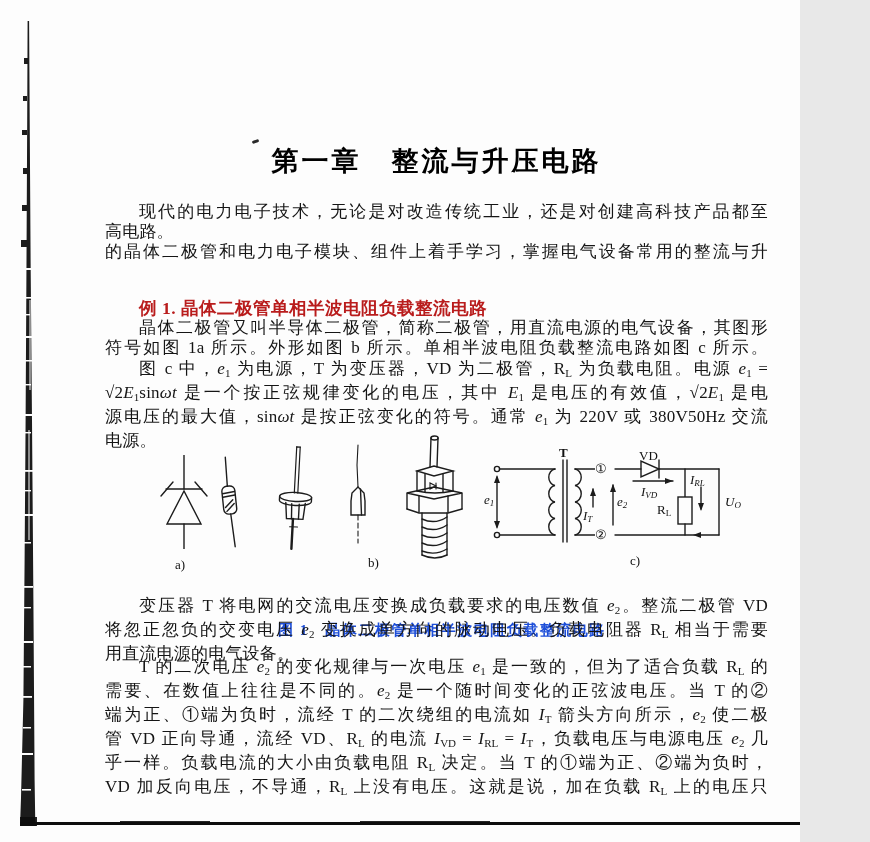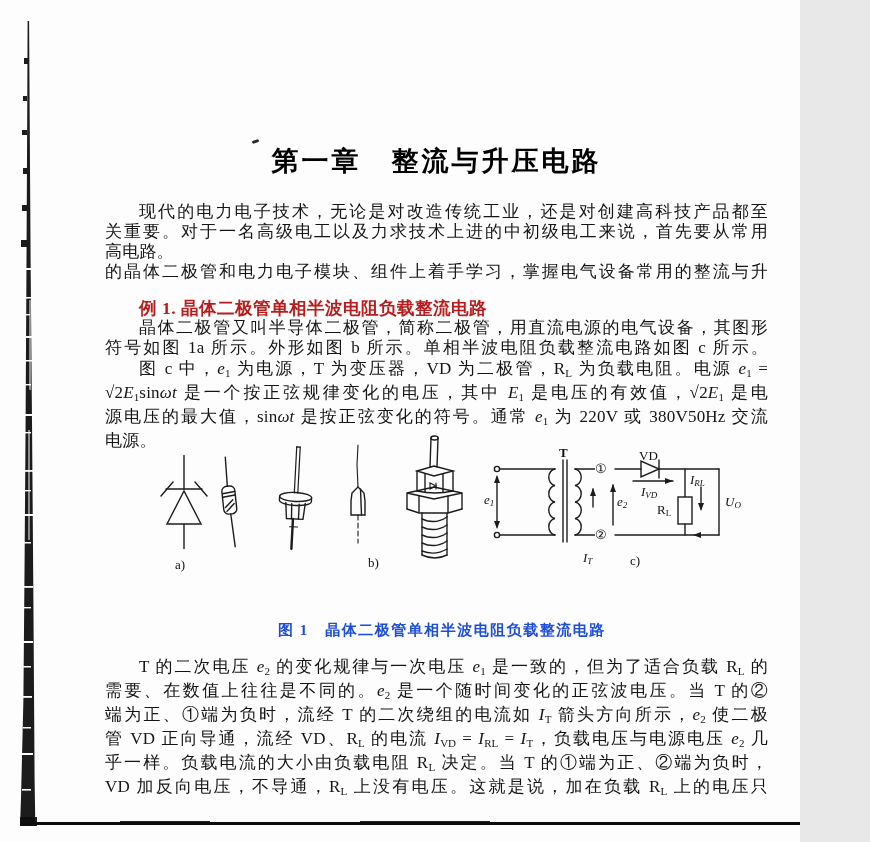--- a/index.html
+++ b/index.html
@@ -82,21 +82,20 @@
   <div class="rule-smudge" style="left:120px;top:821px;width:90px;height:4px;"></div>
   <div class="rule-smudge" style="left:360px;top:821px;width:130px;height:4px;"></div>
   <div class="rule-smudge" style="left:20px;top:817px;width:17px;height:9px;"></div>
 
   <div class="speck"></div>
 
   <div class="title">第一章　整流与升压电路</div>
 
   <div class="para" style="top:202px;">
       <div class="line indent">现代的电力电子技术，无论是对改造传统工业，还是对创建高科技产品都至</div>
-      <div class="line">关重要。对于一名高级电工以及力求技术上进的中初级电工来说，首先要从常用</div>
       <div class="line last">高电路。</div>
       <div class="line">的晶体二极管和电力电子模块、组件上着手学习，掌握电气设备常用的整流与升</div>
     </div>
 
   <div class="h2">例 1. 晶体二极管单相半波电阻负载整流电路</div>
 
   <div class="para" style="top:318px;">
       <div class="line indent">晶体二极管又叫半导体二极管，简称二极管，用直流电源的电气设备，其图形</div>
       <div class="line">符号如图 1a 所示。外形如图 b 所示。单相半波电阻负载整流电路如图 c 所示。</div>
     </div>
@@ -231,35 +230,40 @@
           <polygon points="182,33 190,36 182,39"></polygon>
           <polygon points="215,58 218,66 221,58"></polygon>
           <polygon points="218,87 210,90 218,93"></polygon>
         </g>
       </svg>
       <span class="clabel upright" style="left:76px;top:1px;font-weight:bold;">T</span>
       <span class="clabel" style="left:1px;top:48px;"><i>e</i><sub>1</sub></span>
       <span class="term" style="left:112px;top:17px;">①</span>
       <span class="term" style="left:112px;top:83px;">②</span>
       <span class="clabel" style="left:134px;top:50px;"><i>e</i><sub>2</sub></span>
-      <span class="clabel" style="left:100px;top:64px;margin-top:42px;"><i>I</i><sub>T</sub></span>
+      <span class="clabel" style="left:100px;top:64px;"><i>I</i><sub>T</sub></span>
       <span class="clabel upright" style="left:156px;top:4px;">VD</span>
       <span class="clabel" style="left:158px;top:40px;"><i>I</i><sub>VD</sub></span>
       <span class="clabel upright" style="left:174px;top:58px;">R<sub>L</sub></span>
       <span class="clabel" style="left:207px;top:28px;"><i>I</i><sub>RL</sub></span>
       <span class="clabel" style="left:242px;top:50px;"><i>U</i><sub>O</sub></span>
     </div>
 
     <span class="fig-sub" style="left:35px;top:124px;">a)</span>
     <span class="fig-sub" style="left:228px;top:122px;">b)</span>
     <span class="fig-sub" style="left:490px;top:120px;">c)</span>
   </div>
 
   <div class="caption">图 1　晶体二极管单相半波电阻负载整流电路</div>
 
+  <div class="para" style="top:596px;">
+      <div class="line indent">变压器 T 将电网的交流电压变换成负载要求的电压数值 <i>e</i><sub>2</sub>。整流二极管 VD</div>
+      <div class="line">将忽正忽负的交变电压 <i>e</i><sub>2</sub> 变换成单方向的脉动电压。负载电阻器 R<sub>L</sub> 相当于需要</div>
+      <div class="line last">用直流电源的电气设备。</div>
+    </div>
 
   <div class="para" style="top:657px;">
       <div class="line indent">T 的二次电压 <i>e</i><sub>2</sub> 的变化规律与一次电压 <i>e</i><sub>1</sub> 是一致的，但为了适合负载 R<sub>L</sub> 的</div>
       <div class="line">需要、在数值上往往是不同的。<i>e</i><sub>2</sub> 是一个随时间变化的正弦波电压。当 T 的②</div>
       <div class="line">端为正、①端为负时，流经 T 的二次绕组的电流如 <i>I</i><sub>T</sub> 箭头方向所示，<i>e</i><sub>2</sub> 使二极</div>
       <div class="line">管 VD 正向导通，流经 VD、R<sub>L</sub> 的电流 <i>I</i><sub>VD</sub> = <i>I</i><sub>RL</sub> = <i>I</i><sub>T</sub>，负载电压与电源电压 <i>e</i><sub>2</sub> 几</div>
       <div class="line">乎一样。负载电流的大小由负载电阻 R<sub>L</sub> 决定。当 T 的①端为正、②端为负时，</div>
       <div class="line">VD 加反向电压，不导通，R<sub>L</sub> 上没有电压。这就是说，加在负载 R<sub>L</sub> 上的电压只</div>
     </div>
 

